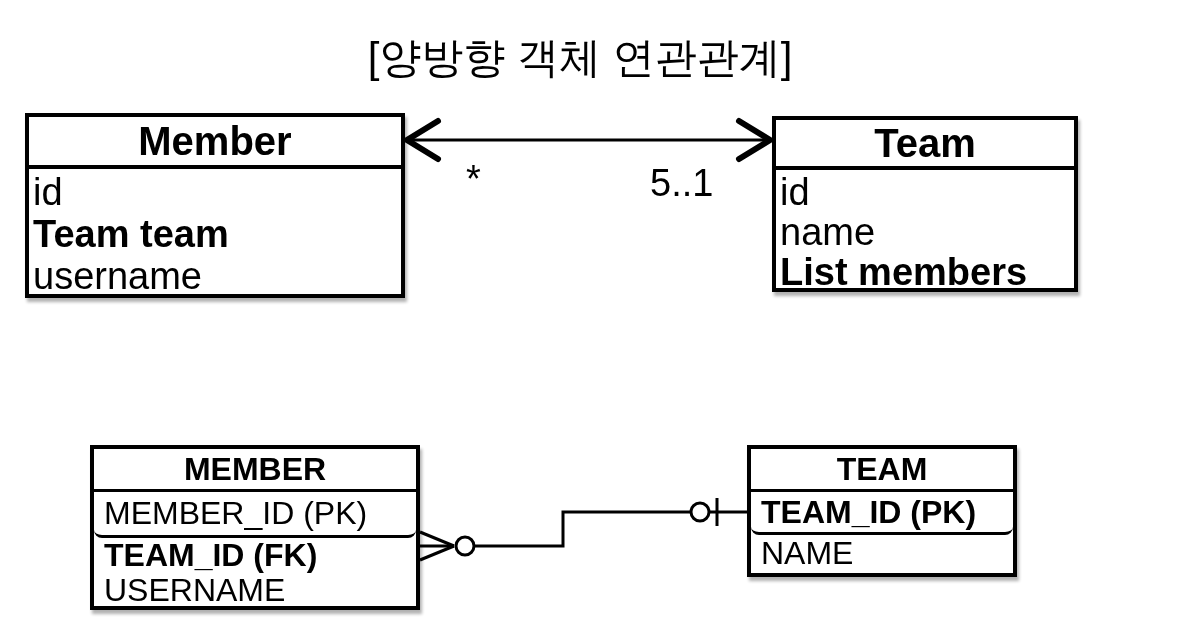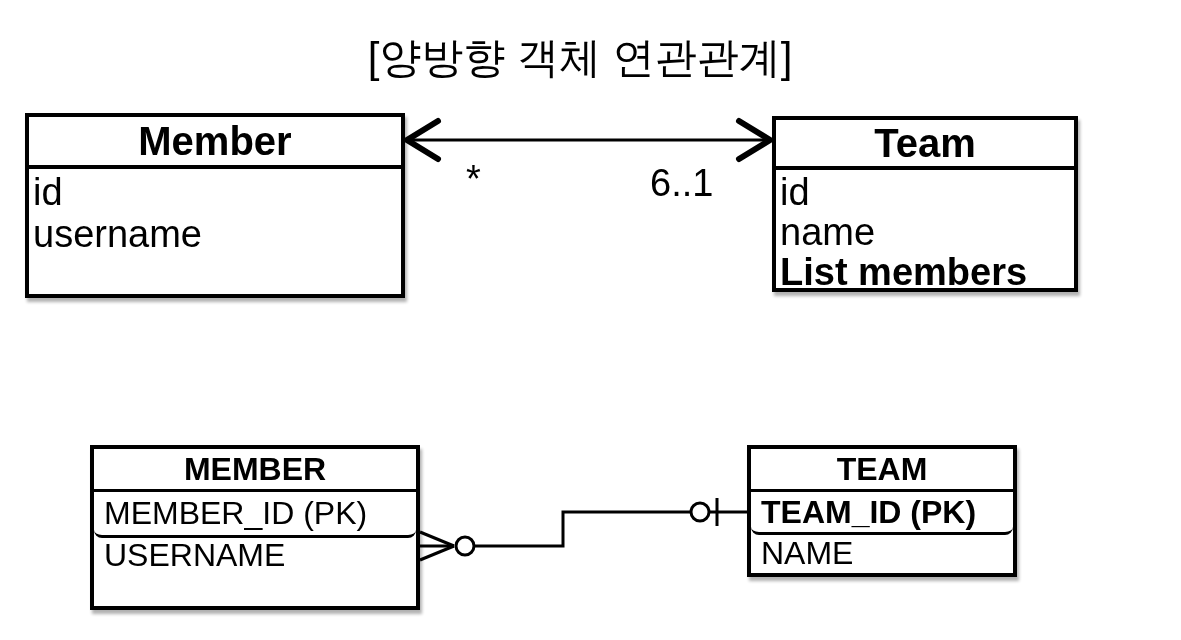--- a/index.html
+++ b/index.html
@@ -96,41 +96,43 @@
 <body>
 
 <div style="position:absolute;left:0;top:0;width:1181px;height:640px;">
 
   <div class="section-title" style="top:30px;">[양방향 객체 연관관계]</div>
 
   <div class="uml-box" style="left:25px;top:113px;width:380px;height:185px;">
     <div class="uml-header">Member</div>
     <div class="uml-body">
       <div class="uml-field">id</div>
+      <div class="uml-field bold">Team team</div>
       <div class="uml-field">username</div>
     </div>
   </div>
 
   <div class="uml-box" style="left:772px;top:116px;width:306px;height:176px;">
     <div class="uml-header" style="height:46px;">Team</div>
     <div class="uml-body" style="line-height:40px;">
       <div class="uml-field" style="height:40px;">id</div>
       <div class="uml-field" style="height:40px;">name</div>
       <div class="uml-field bold" style="height:40px;">List members</div>
     </div>
   </div>
 
   <div class="mult-label" style="left:466px;top:158px;">*</div>
-  <div class="mult-label" style="left:650px;top:162px;">6..1</div>
+  <div class="mult-label" style="left:650px;top:162px;">5..1</div>
 
 
   <div class="db-table" style="left:90px;top:445px;width:330px;height:165px;">
     <div class="db-header">MEMBER</div>
     <div class="db-row divided" style="height:43px;">MEMBER_ID (PK)</div>
     <div>
+      <div class="db-row bold" style="height:35px;">TEAM_ID (FK)</div>
       <div class="db-row" style="height:35px;">USERNAME</div>
     </div>
   </div>
 
   <div class="db-table" style="left:747px;top:445px;width:270px;height:132px;">
     <div class="db-header">TEAM</div>
     <div class="db-row divided bold" style="height:40px;text-align:right;">TEAM_ID (PK)</div>
     <div class="db-row" style="height:37px;">NAME</div>
   </div>
 

